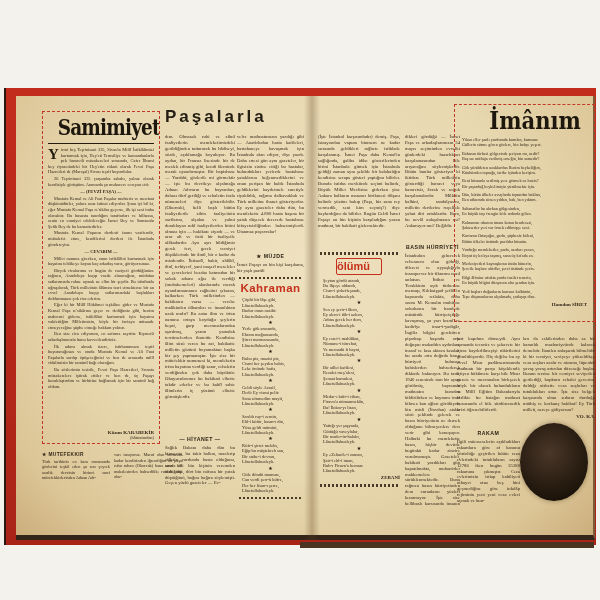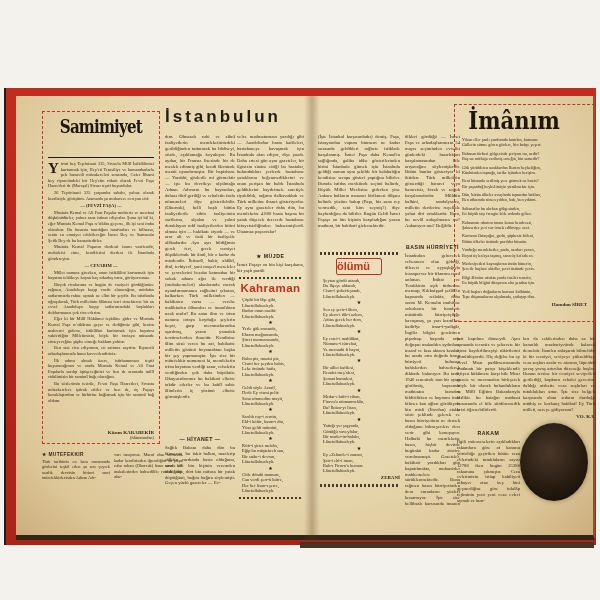--- a/index.html
+++ b/index.html
@@ -9,22 +9,22 @@
     background:radial-gradient(ellipse at 50% 38%,#eee1bf 0%,#e8d8b0 55%,#dcc697 84%,#ccae7c 100%);
     border-right:2px solid #7a5c38;border-bottom:5px solid #34251a;}
   .gutter{position:absolute;left:288px;top:0;width:16px;height:444px;
     background:linear-gradient(90deg,rgba(90,60,30,0) 0%,rgba(90,60,30,.30) 50%,rgba(90,60,30,0) 100%);}
   .bottom-edge{position:absolute;left:300px;top:542px;width:294px;height:6px;background:#4a3322;}
 
   .colbase{position:absolute;font-family:"Liberation Serif",serif;font-size:4.7px;line-height:5.9px;
     text-align:justify;color:#36291a;overflow:hidden;}
   .boxed{border:1.5px dashed #c03826;}
   .sam-box{left:26px;top:15px;width:118px;height:333px;padding:3px 5px 2px 5px;display:flex;flex-direction:column;font-size:4.4px;line-height:5.6px;}
-  .sam-title{font-family:"DejaVu Serif",serif;font-weight:bold;font-size:18px;line-height:24px;color:#1e170e;
-    text-align:center;border-bottom:1.6px solid #241c12;padding-bottom:18px;margin-bottom:3px;letter-spacing:-1px;}
+  .sam-title{font-family:"DejaVu Serif",serif;font-weight:bold;font-size:22px;line-height:24px;color:#1e170e;
+    text-align:center;border-bottom:1.6px solid #241c12;padding-bottom:4px;margin-bottom:3px;letter-spacing:-1px;}
   .sam-title span{display:inline-block;transform:scaleX(.84);}
   .sam-body{flex:1;overflow:hidden;}
   .sam-p{margin:0 0 1px 0;text-indent:6px;}
   .sam-p.first{text-indent:0;}
   .dropcap{float:left;font-size:15px;line-height:13px;font-weight:bold;padding:1px 2px 0 0;color:#241b10;}
   .dlg{text-align:center;font-weight:bold;margin:1.5px 0;font-size:4.6px;}
   .sig{font-weight:bold;text-align:right;font-size:5px;margin-top:1.5px;}
   .sig-note{text-align:right;font-size:4.4px;}
 
   .spread-title{position:absolute;font-family:"Liberation Sans",sans-serif;font-weight:bold;
@@ -54,21 +54,21 @@
   .poem-title{font-family:"Liberation Sans",sans-serif;font-weight:bold;font-size:11.5px;line-height:13px;
     color:#c5301c;text-align:center;margin:2px 0 2px 0;letter-spacing:.5px;}
   .poem-title-box{display:block;width:46px;margin:3px auto 3px auto;border:1.3px solid #c5301c;border-radius:2px;
     color:#c5301c;font-family:"Liberation Sans",sans-serif;font-weight:bold;font-size:11px;line-height:12px;
     text-align:center;padding:1px 12px 2px 0;}
   .stanza{white-space:pre-line;text-align:left;font-size:4.5px;line-height:5.4px;padding-left:5px;margin:0;}
   .star{text-align:center;font-size:5px;line-height:7.5px;color:#241b10;}
 
   .imanim-box{left:438px;top:8px;width:141px;height:218px;padding:3px 7px;font-size:4.2px;line-height:5.3px;}
   .imanim-title{font-family:"DejaVu Serif",serif;font-weight:bold;font-size:24px;line-height:26px;color:#1e170e;
-    text-align:left;margin-bottom:3px;letter-spacing:0;}
+    text-align:right;margin-bottom:3px;letter-spacing:0;}
   .imanim-title span{display:inline-block;transform:scaleX(.88);}
   .couplet{white-space:pre-line;text-align:left;margin:0 0 3.2px 0;}
 
   .coin{position:absolute;left:504px;top:327px;width:68px;height:78px;border-radius:50%;
     background:radial-gradient(circle at 44% 38%,#4a382a 0%,#2e2115 45%,#1a1209 78%,#140d07 100%);
     box-shadow:0 0 5px rgba(60,40,20,.45);}
   .mute-block{position:absolute;left:26px;top:356px;width:140px;height:42px;display:flex;gap:4px;}
   .mute-col{flex:1;font-family:"Liberation Serif",serif;font-size:4.3px;line-height:5.6px;text-align:justify;
     color:#36291a;overflow:hidden;}
   .mute-head{font-family:"Liberation Sans",sans-serif;font-weight:bold;font-size:4.8px;letter-spacing:.4px;margin-bottom:1px;text-align:left;}
@@ -101,21 +101,21 @@
     </div>
 
     <div class="mute-block">
       <div class="mute-col">
         <div class="mute-head">★  MÜTEFEKKİR</div>
         <span>Türk tarihinin en kara romanında gözlerini teşkil eden şu son çeyrek asırlık devrinin birinci sınıf mütefekkirlerinden Adnan Adı-</span>
       </div>
       <div class="mute-col">varı tanıyoruz. Maruf olan borazanı kadar kendisinden iğrendiğim bir paşa ruhu ruhan (Okurcak) bana sırada bir makalesinden bahsedilik; rumah edip oku-</div>
     </div>
 
-    <div class="spread-title t-vak">İstanbulun</div>
+    <div class="spread-title t-vak">Paşalarla</div>
 
     <div class="colbase col-a">
       <div class="clip1">dım. Olmasalı ruhi ve zihnî faaliyetlerin memleketimizdeki gerildiğinden tutturarak bu hâdiseyi, sözde, açıklamağa koyuluyor. Bu aydan, bir Fransız lisesinde bir de meslek edinmiş gibi, kendi âleminde merak uyandırmıştır. Bir hapishane — Yarabbi, gözlerile mi görmektir — işte bu devrileye alçalmağa Adnan Adıvarın bu hayranları, dahası fikrî geriliği ve cehaletin fazla nümuneleri diye gösterilebilir. (Okurcak), belli başlı bütün faaliyetlerile zihin faaliyetinin zarflarını, alçalan ve yahut duraklayan ruhî faaliyetlerden birini alması için — hakikate ziyade — ve arar alt ve üstü bir faaliyetle alâkadardır. Ayrı ayrı bildiğimiz gerek fert, gerek cemiyet düşüklerinde bir âmil, bir o kadar da mizdendir. İktisadî, bakir, ahlâkî, dinî, terbiyevî, yani maşerî meseleler ve çevrelerini hesaba katmadan bir sokak adamı ağzı ile verdiği (muhakemeleri) alanlarında merak uyandırmamanın rağbetini çıkaran, kalkarken Türk milletinden — hakikaten varsa — verebe malikinden ülhamlısı ve insanlıktan uzak mıdır? Bu zatın ilim ve irfan namına ortaya koyduğu şeylerin hepsi, garp mecmualarından aşırılmış, yarım yamalak tercümelerden ibarettir. Kendisine âlim süsü veren bu zat, hakikatte milletin gözünü boyamaktan başka bir şey yapmamıştır. İşte size bir mütefekkir numunesi ki, memleketin irfan hayatına verdiği zarar, cehaletin verdiğinden çok daha büyüktür. Okuyucularımız bu hakikati elbette takdir ederler ve bu kabîl sahte âlimlerin iç yüzünü elbette görmüşlerdir.</div>
       <div class="subhead">— HİYANET —</div>
       <div class="clip2">Sağlık Bakanı daha dün bu kimsenin, bu fakir halkın, mazlerip zilletin yurdunda hasta olduğunu, ama elli bin kişinin veremden öldüğünü, dört bin nüfusa bir yatak düştüğünü, bağıra bağıra söylemişti. Geçen yüzlü gazeteler — Ev-</div>
     </div>
 
     <div class="colbase col-b">
       <div class="clipB">velce matbuatımızın yazdığı gibi — Anadoludan hasta kafileleri, hastahaneye kavuşmak için İstanbula akın ediyor, diye yazdı. Daha ertesi gün aynı gazeteler, bir ilgisizin sistine ettiği bu hastalar, bulundukları yerlerde hastahane yataklarını beğenmediklerini ve onun perişan bir halde İstanbula geldiklerini kaydetmek suretiyle riyakârlık, rağıma dalkavukluk ve Türk milletine ihanet gösteriyorlar. Ey aynı gazeteler daha dün, bu memlekette 4.800 hasta başına bir yatak düşecek derecede hastahane kifayetsizliğinden bahsetmişlerdi. Utanmaz paçavralar!</div>
       <div class="subhead">★  MÜJDE</div>

